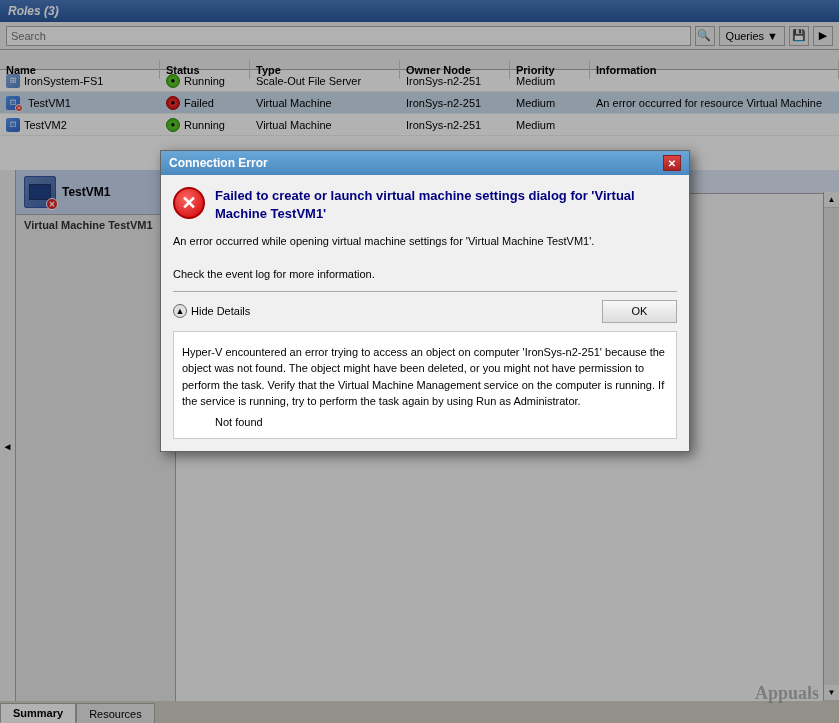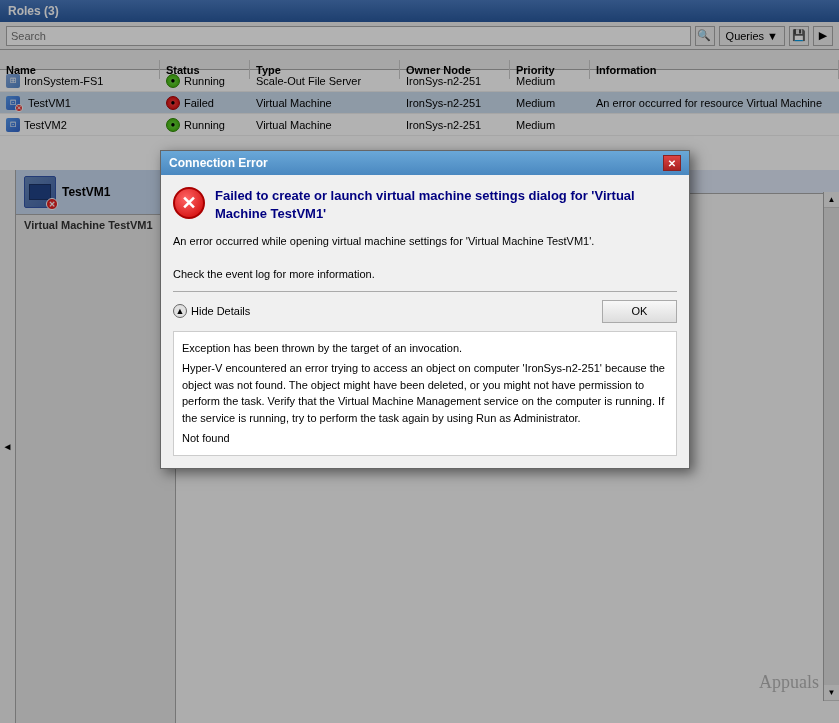--- a/index.html
+++ b/index.html
@@ -8,20 +8,21 @@
     
     .title-bar {
       background: linear-gradient(to bottom, #4a7abf, #2a5a9f);
       color: white;
       padding: 4px 8px;
       font-size: 12px;
       font-weight: bold;
       display: flex;
       align-items: center;
       height: 22px;
+      font-style: italic;
     }
 
     
     .toolbar {
       background: #f0f0f0;
       border-bottom: 1px solid #aaa;
       padding: 3px 6px;
       display: flex;
       align-items: center;
       height: 28px;
@@ -412,25 +413,25 @@
       padding: 8px;
       font-size: 11px;
       line-height: 1.5;
       max-height: 160px;
       overflow-y: auto;
     }
 
     
     .watermark {
       position: absolute;
-      bottom: 30px;
+      bottom: 19px;
       right: 20px;
       opacity: 0.6;
       font-size: 18px;
-      font-weight: normal;
+      font-weight: bold;
       color: #888;
       font-family: serif;
     }
   </style>
 </head>
 <body>
 
 <div class="title-bar">
   <span>Roles (3)</span>
 </div>
@@ -616,20 +617,28 @@
       </div>
     </div>
 
     <div class="right-scroll">
       <div class="scroll-btn">▲</div>
       <div class="scroll-track"></div>
       <div class="scroll-btn">▼</div>
     </div>
   </div>
 
+  <div class="bottom-tabs">
+    <div class="tab active">
+      <span>Summary</span>
+    </div>
+    <div class="tab">
+      <span>Resources</span>
+    </div>
+  </div>
 
 </div>
 
 <div class="modal-overlay">
   <div class="dialog">
 
     <div class="dialog-titlebar">
       <span>Connection Error</span>
       <div class="dialog-close-btn">
         <span>✕</span>
@@ -657,21 +666,20 @@
         <button class="hide-details-btn">
           <span style="display:inline-block;width:14px;height:14px;border-radius:50%;border:1px solid #666;background:#e0e0e0;text-align:center;line-height:12px;font-size:9px;">▲</span>
           <span>Hide Details</span>
         </button>
         <button class="ok-btn">
           <span>OK</span>
         </button>
       </div>
 
       <div class="dialog-details">
-        <p>Exception has been thrown by the target of an invocation.</p>
         <p style="margin-top:4px;">Hyper-V encountered an error trying to access an object on computer 'IronSys-n2-251' because the object was not found. The object might have been deleted, or you might not have permission to perform the task. Verify that the Virtual Machine Management service on the computer is running. If the service is running, try to perform the task again by using Run as Administrator.</p>
-        <p style="margin-top:4px;">Not found</p>
+        <p style="margin-top:4px;margin-left:33px;">Not found</p>
       </div>
     </div>
   </div>
 </div>
 
 <div class="watermark">Appuals</div>
 
 </body></html>

